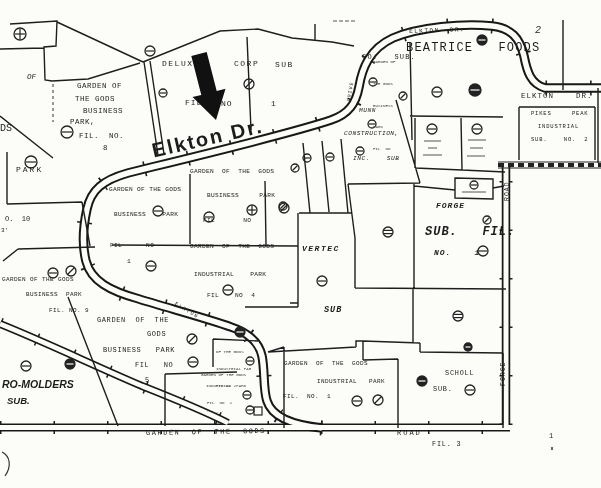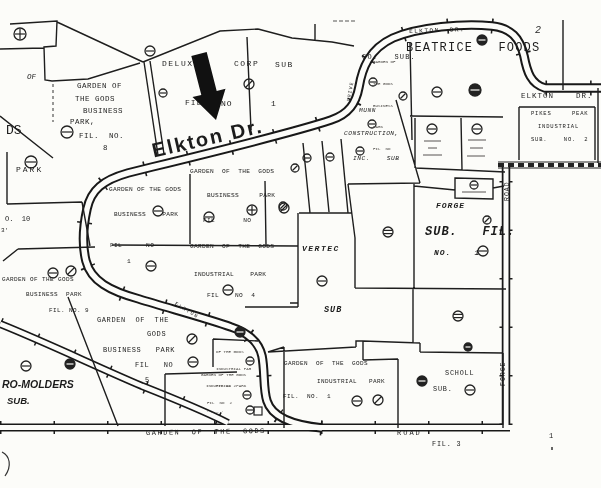--- a/index.html
+++ b/index.html
@@ -281,21 +281,21 @@
 <div class="lbl" style="left:501px;top:386px;font-size:6.5px;letter-spacing:1px;transform:rotate(-90deg);">FORGE</div>
 <div class="lbl" style="left:505px;top:201px;font-size:6.5px;letter-spacing:1px;transform:rotate(-90deg);">ROAD</div>
 
 <div class="lbl" style="left:77px;top:83px;font-size:7.5px;letter-spacing:.5px;">GARDEN OF</div>
 <div class="lbl" style="left:75px;top:96px;font-size:7.5px;letter-spacing:.5px;">THE GODS</div>
 <div class="lbl" style="left:83px;top:108px;font-size:7.5px;letter-spacing:.5px;">BUSINESS</div>
 <div class="lbl" style="left:70px;top:119px;font-size:7.5px;letter-spacing:.5px;">PARK,</div>
 <div class="lbl" style="left:79px;top:133px;font-size:7.5px;letter-spacing:.5px;">FIL.  NO.</div>
 <div class="lbl" style="left:103px;top:145px;font-size:7.5px;">8</div>
 <div class="lbl" style="left:27px;top:74px;font-size:7.5px;font-style:italic;text-align:center;">OF</div>
-<div class="lbl" style="left:0px;top:124px;font-size:13px;margin-left:6px;">DS</div>
+<div class="lbl" style="left:0px;top:124px;font-size:10px;">DS</div>
 
 <div class="lbl" style="left:16px;top:166px;font-size:8px;letter-spacing:2px;">PARK</div>
 <div class="lbl" style="left:5px;top:216px;font-size:7px;">O.  10</div>
 <div class="lbl" style="left:1px;top:228px;font-size:6px;">3'</div>
 
 <div class="lbl" style="left:2px;top:277px;font-size:6px;letter-spacing:.4px;">GARDEN OF THE GODS</div>
 <div class="lbl" style="left:26px;top:292px;font-size:6px;letter-spacing:.4px;">BUSINESS  PARK</div>
 <div class="lbl" style="left:49px;top:308px;font-size:6px;letter-spacing:.4px;">FIL. NO. 9</div>
 
 <div class="lbl hand it" style="left:2px;top:379px;font-size:10.5px;">RO-MOLDERS</div>

